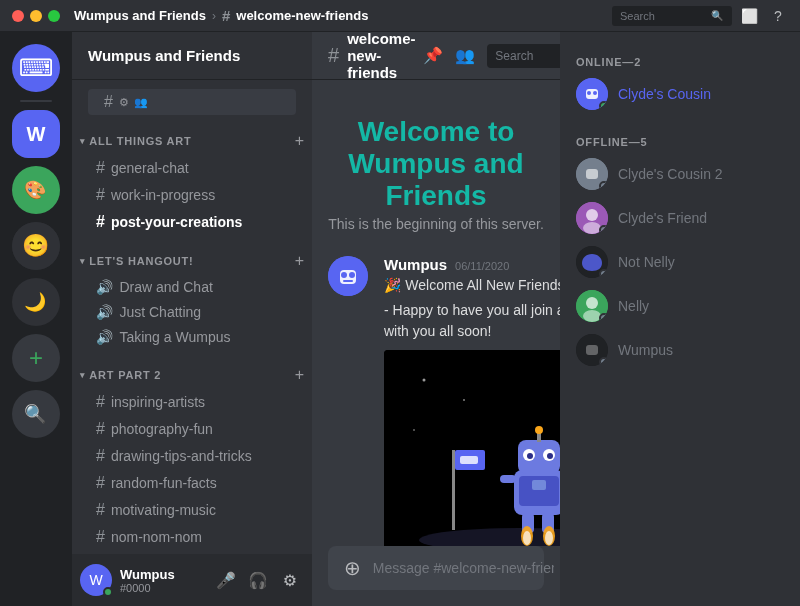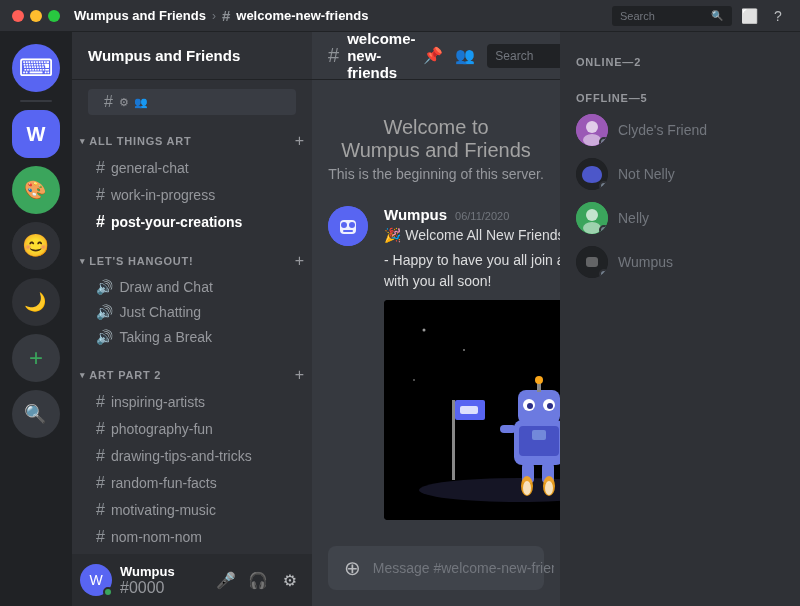--- a/index.html
+++ b/index.html
@@ -124,21 +124,21 @@
       display: flex;
       align-items: center;
       padding: 0 8px;
       gap: 8px;
       flex-shrink: 0;
     }
     .user-panel-avatar { width: 32px; height: 32px; border-radius: 50%; background: #5865f2; display: flex; align-items: center; justify-content: center; font-size: 14px; color: #fff; position: relative; flex-shrink: 0; }
     .user-online-dot { width: 10px; height: 10px; background: #3ba55c; border-radius: 50%; border: 2px solid #292b2f; position: absolute; bottom: -1px; right: -1px; }
     .user-panel-info { flex: 1; overflow: hidden; }
     .user-panel-name { font-size: 13px; font-weight: 600; color: #fff; }
-    .user-panel-status { font-size: 16px; color: #96989d; }
+    .user-panel-status { font-size: 11px; color: #96989d; }
     .user-panel-icons { display: flex; gap: 4px; }
     .user-panel-icon { width: 28px; height: 28px; display: flex; align-items: center; justify-content: center; color: #b9bbbe; font-size: 16px; cursor: pointer; border-radius: 4px; }
 
     
     .main-content {
       flex: 1;
       display: flex;
       flex-direction: column;
       background: #36393f;
       overflow: hidden;
@@ -168,21 +168,21 @@
       display: flex;
       flex-direction: column;
       gap: 8px;
     }
 
     
     .welcome-header {
       text-align: center;
       padding: 20px 0 16px;
     }
-    .welcome-header h1 { font-size: 20px; font-weight: 400; color: #a3a3a3; }
+    .welcome-header h1 { font-size: 28px; font-weight: 700; color: #14b8a6; }
     .welcome-header p { font-size: 14px; color: #96989d; margin-top: 4px; }
 
     
     .message-group { display: flex; gap: 16px; align-items: flex-start; margin-bottom: 4px; }
     .message-avatar { width: 40px; height: 40px; border-radius: 50%; flex-shrink: 0; background: #5865f2; display: flex; align-items: center; justify-content: center; font-size: 16px; color: #fff; overflow: hidden; }
     .message-content { flex: 1; }
     .message-header { display: flex; align-items: baseline; gap: 8px; margin-bottom: 2px; }
     .message-author { font-size: 15px; font-weight: 600; color: #fff; }
     .message-timestamp { font-size: 11px; color: #72767d; }
     .message-text { font-size: 14px; color: #dcddde; line-height: 1.5; }
@@ -360,21 +360,21 @@
       <div class="channel-item">
         <span class="ch-icon" style="font-size:14px;">🔊</span>
         <span class="ch-name">Draw and Chat</span>
       </div>
       <div class="channel-item">
         <span class="ch-icon" style="font-size:14px;">🔊</span>
         <span class="ch-name">Just Chatting</span>
       </div>
       <div class="channel-item">
         <span class="ch-icon" style="font-size:14px;">🔊</span>
-        <span class="ch-name">Taking a Break</span>
+        <span class="ch-name">Taking a Wumpus</span>
       </div>
 
       <div class="channel-category">
         <span class="category-label">
           <span class="chevron-icon">▾</span>
           <span>ART PART 2</span>
         </span>
         <span class="category-add">+</span>
       </div>
       <div class="channel-item">
@@ -520,24 +520,46 @@
         <span class="input-plus">⊕</span>
         <input type="text" style="flex: 1 1 0%; background: transparent; border: none; outline: none; color: rgb(220, 221, 222); font-size: 14px;" placeholder="Message #welcome-new-friends">
 
       </div>
     </div>
   </div>
 
   <div class="members-sidebar">
     <div class="members-section-header">ONLINE—2</div>
 
+    <div class="member-item">
+      <div class="member-avatar" style="background:#5865f2;">
+        <svg width="32" height="32" viewBox="0 0 32 32">
+          <circle cx="16" cy="16" r="16" fill="#5865f2"></circle>
+          <rect x="10" y="11" width="12" height="10" rx="3" fill="#fff" opacity="0.9"></rect>
+          <circle cx="13" cy="15" r="2" fill="#5865f2"></circle>
+          <circle cx="19" cy="15" r="2" fill="#5865f2"></circle>
+        </svg>
+        <div class="member-status-dot status-online"></div>
+      </div>
+      <span class="member-name highlight">Clyde's Cousin</span>
+    </div>
 
 
     <div class="members-section-header" style="margin-top:12px;">OFFLINE—5</div>
 
+    <div class="member-item">
+      <div class="member-avatar" style="background:#747f8d;">
+        <svg width="32" height="32" viewBox="0 0 32 32">
+          <circle cx="16" cy="16" r="16" fill="#747f8d"></circle>
+          <rect x="10" y="11" width="12" height="10" rx="3" fill="#fff" opacity="0.6"></rect>
+        </svg>
+        <div class="member-status-dot status-offline"></div>
+      </div>
+      <span class="member-name offline">Clyde's Cousin 2</span>
+    </div>
 
     <div class="member-item">
       <div class="member-avatar" style="background:#9b59b6;">
         <svg width="32" height="32" viewBox="0 0 32 32">
           <circle cx="16" cy="16" r="16" fill="#9b59b6"></circle>
           <circle cx="16" cy="13" r="6" fill="#fff" opacity="0.7"></circle>
           <ellipse cx="16" cy="26" rx="9" ry="6" fill="#fff" opacity="0.5"></ellipse>
         </svg>
         <div class="member-status-dot status-offline"></div>
       </div>

